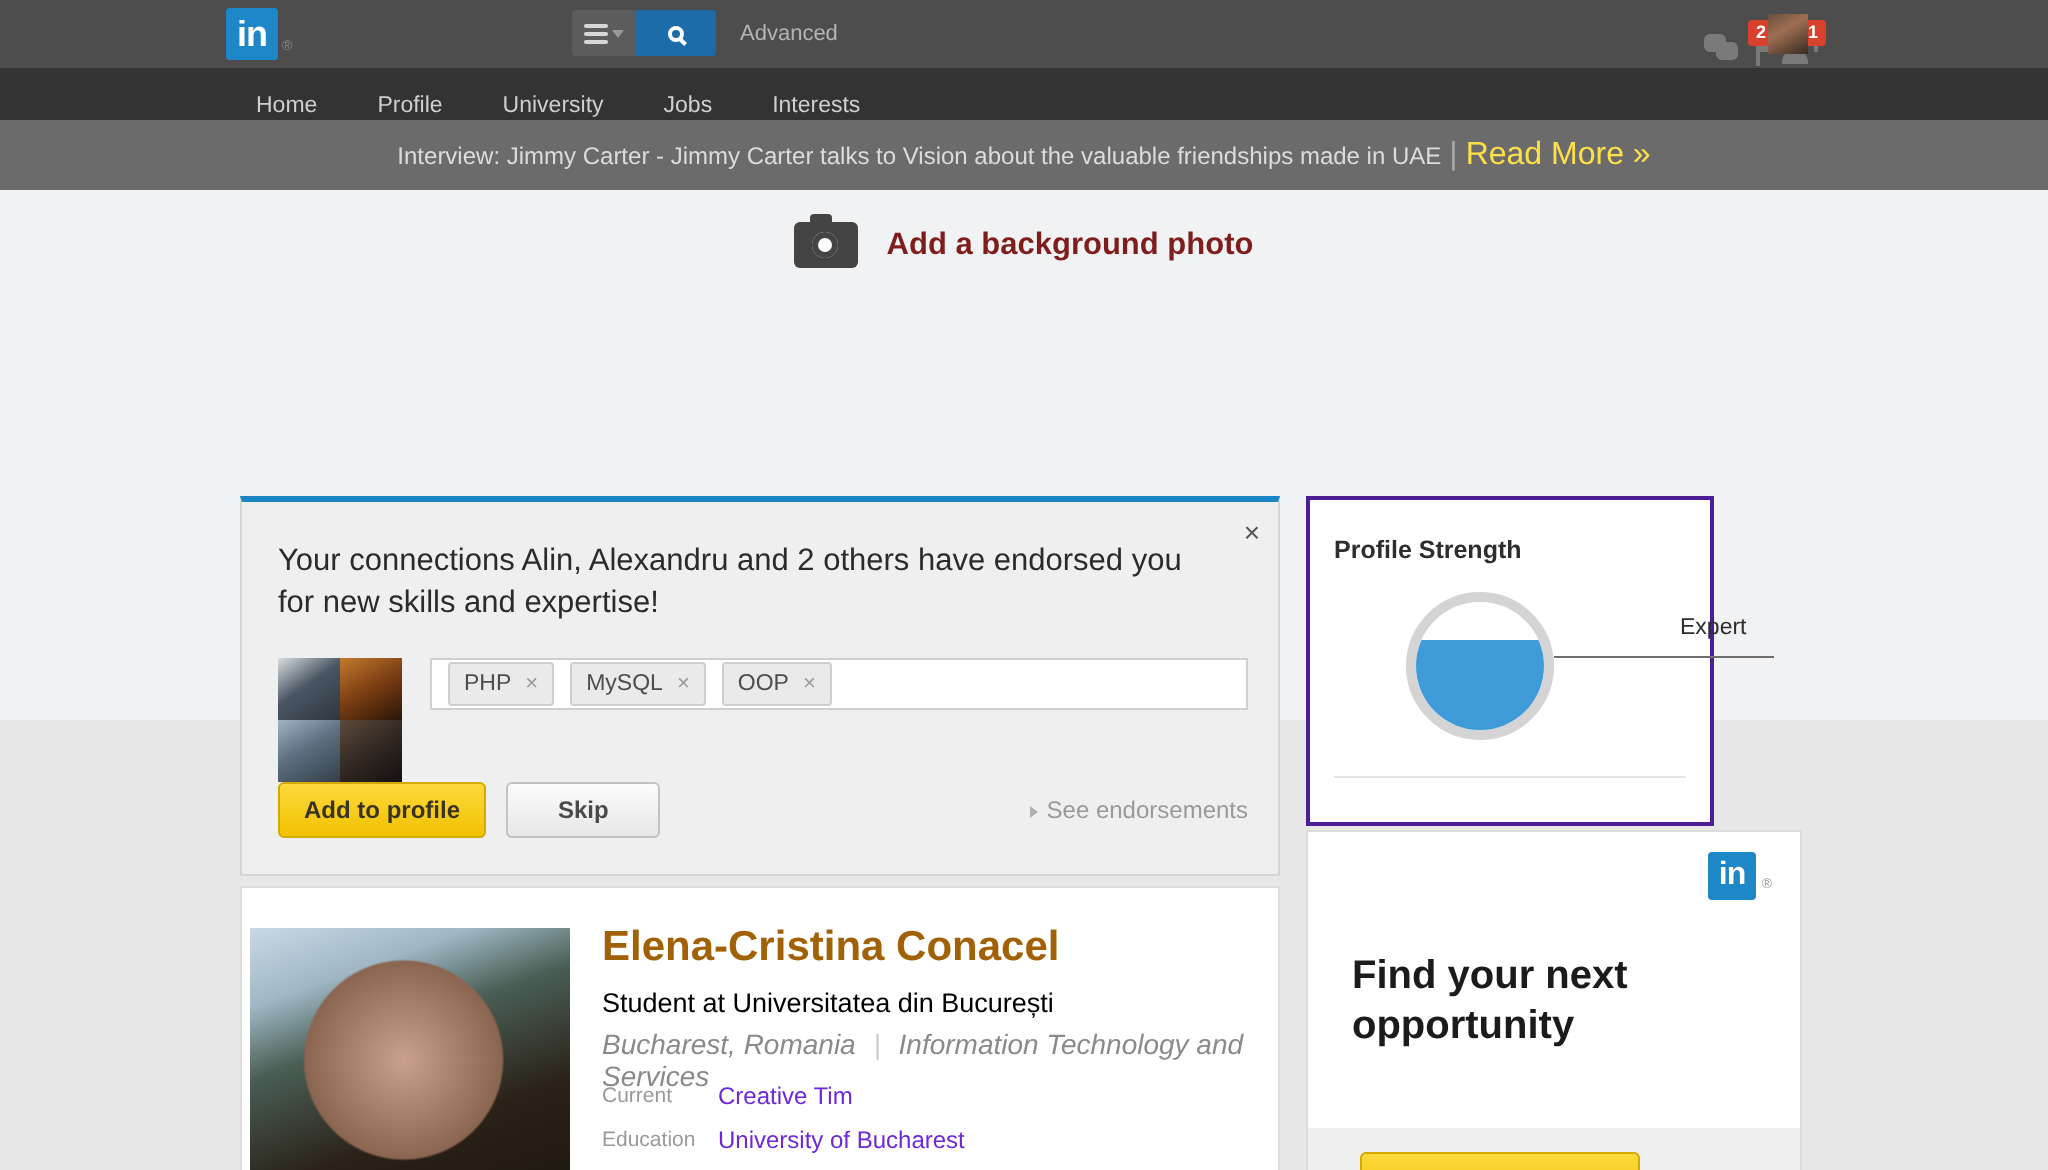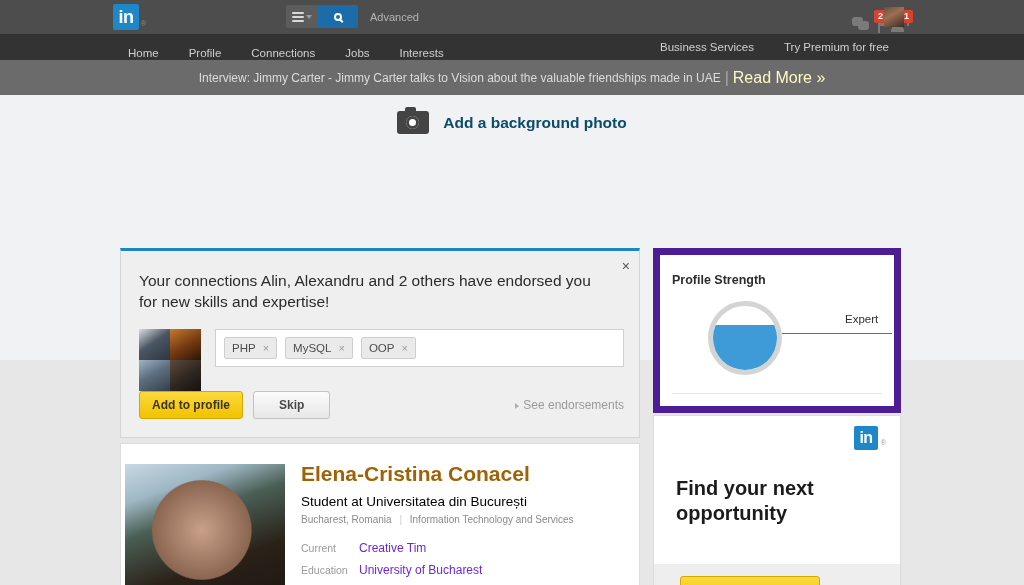--- a/index.html
+++ b/index.html
@@ -165,21 +165,21 @@
   }
 
   
   .promobar {
     height: 35px; width: 100%;
     background: #6b6b6b;
     display: flex; align-items: center; justify-content: center;
   }
   .promo-text { font-size: 12px; color: #dcdcdc; }
   .promo-sep { color: #a8a8a8; margin: 0 4px; }
-  .promo-link { color: #fef9c3; cursor: pointer; }
+  .promo-link { color: #fde047; cursor: pointer; }
 
   
   .page { position: relative; width: 1024px; height: 490px; }
   .band-light {
     position: absolute; left: 0; top: 0; width: 1024px; height: 265px;
     background: #f1f2f3;
   }
   .band-dark {
     position: absolute; left: 0; top: 265px; width: 1024px; height: 225px;
     background: #e7e7e7;
@@ -198,21 +198,21 @@
   .cam::before {
     content:''; position: absolute; left: 8px; top: -4px;
     width: 11px; height: 5px; background: #444; border-radius: 2px 2px 0 0;
   }
   .cam::after {
     content:''; position: absolute; left: 9px; top: 5px;
     width: 13px; height: 13px; border-radius: 50%;
     background: #fff;
     box-shadow: inset 0 0 0 3px #444;
   }
-  .cta-label { font-size: 15.5px; font-weight: bold; color: #0c4a6e; }
+  .cta-label { font-size: 15.5px; font-weight: bold; color: #7f1d1d; }
 
   
   .endorse-card {
     position: absolute; left: 120px; top: 153px;
     width: 520px; height: 190px;
     background: #efefef;
     border: 1px solid #d5d5d5;
     border-top: 3px solid #1b86c6;
   }
   .endorse-close {
@@ -231,21 +231,21 @@
   .endorser-grid {
     width: 62px; display: flex; flex-wrap: wrap;
   }
   .endorser-ph { width: 31px; height: 31px; display: block; }
   .p1 { background: linear-gradient(145deg,#d9dde0 0%,#4a5663 45%,#2d3640 100%); }
   .p2 { background: linear-gradient(150deg,#c47a2e 0%,#7a3d12 50%,#2a1508 100%); }
   .p3 { background: linear-gradient(150deg,#9fb4c6 0%,#5d6f80 45%,#343f49 100%); }
   .p4 { background: linear-gradient(145deg,#5b4a3c 0%,#2e2620 55%,#141110 100%); }
   .skills-box {
     flex: 1; margin-left: 14px; margin-right: 15px;
-    height: 38px; background: #fff;
+    height: 26px; background: #fff;
     border: 1px solid #d0d0d0;
     display: flex; align-items: center;
     padding: 0 8px; gap: 8px; text-align: right;
   }
   .skill-tag {
     background: #eaeaea;
     border: 1px solid #cecece;
     border-radius: 2px;
     font-size: 11.5px; color: #4d4d4d;
     padding: 4px 7px;
@@ -300,35 +300,35 @@
   .profile-name {
     position: absolute; left: 180px; top: 18px;
     font-size: 21px; font-weight: bold; color: #a16207;
   }
   .profile-headline {
     position: absolute; left: 180px; top: 50px;
     font-size: 13.5px; color: #000000;
   }
   .profile-meta {
     position: absolute; left: 180px; top: 70px;
-    font-size: 10px; color: #8a8a8a;
+    font-size: 14px; color: #8a8a8a; font-style: italic;
   }
   .meta-bar { color: #ccc; margin: 0 5px; }
   .facts { position: absolute; left: 180px; top: 97px; }
   .fact-row { display: flex; margin-bottom: 8px; }
   .fact-label {
     width: 58px; font-size: 10.5px; color: #9a9a9a; padding-top: 1px;
   }
   .fact-value { font-size: 12px; color: #6d28d9; }
 
   
   .side-card {
     position: absolute; left: 653px; top: 153px;
-    width: 248px; background: #fff;
-    border: 7px solid #4c1d95;
+    width: 204px; background: #fff;
+    border: 2px solid #4c1d95;
   }
   .side-strength { height: 165px; }
   .side-title {
     font-size: 12.5px; font-weight: bold; color: #2d2d2d;
     margin: 18px 0 0 12px;
   }
   .meter-wrap { position: relative; margin-top: 14px; height: 92px; }
   .meter {
     position: absolute; left: 48px; top: 0;
     width: 74px; height: 74px;
@@ -425,27 +425,23 @@
       <span class="badge">1</span>
     </span>
   </div>
   <div class="me-avatar"></div>
 </div>
 
 <div class="navbar">
   <div class="nav-left">
     <span class="nav-item">Home</span>
     <span class="nav-item">Profile</span>
-    <span class="nav-item">Connections</span>
+    <span class="nav-item">University</span>
     <span class="nav-item">Jobs</span>
     <span class="nav-item">Interests</span>
-  </div>
-  <div class="nav-right">
-    <span class="nav-item">Business Services</span>
-    <span class="nav-item">Try Premium for free</span>
   </div>
 </div>
 
 <div class="promobar">
   <span class="promo-text">Interview: Jimmy Carter - Jimmy Carter talks to Vision about the valuable friendships made in UAE</span>
   <span class="promo-sep">|</span>
   <span class="promo-link">Read More »</span>
 </div>
 
 <div class="page">

